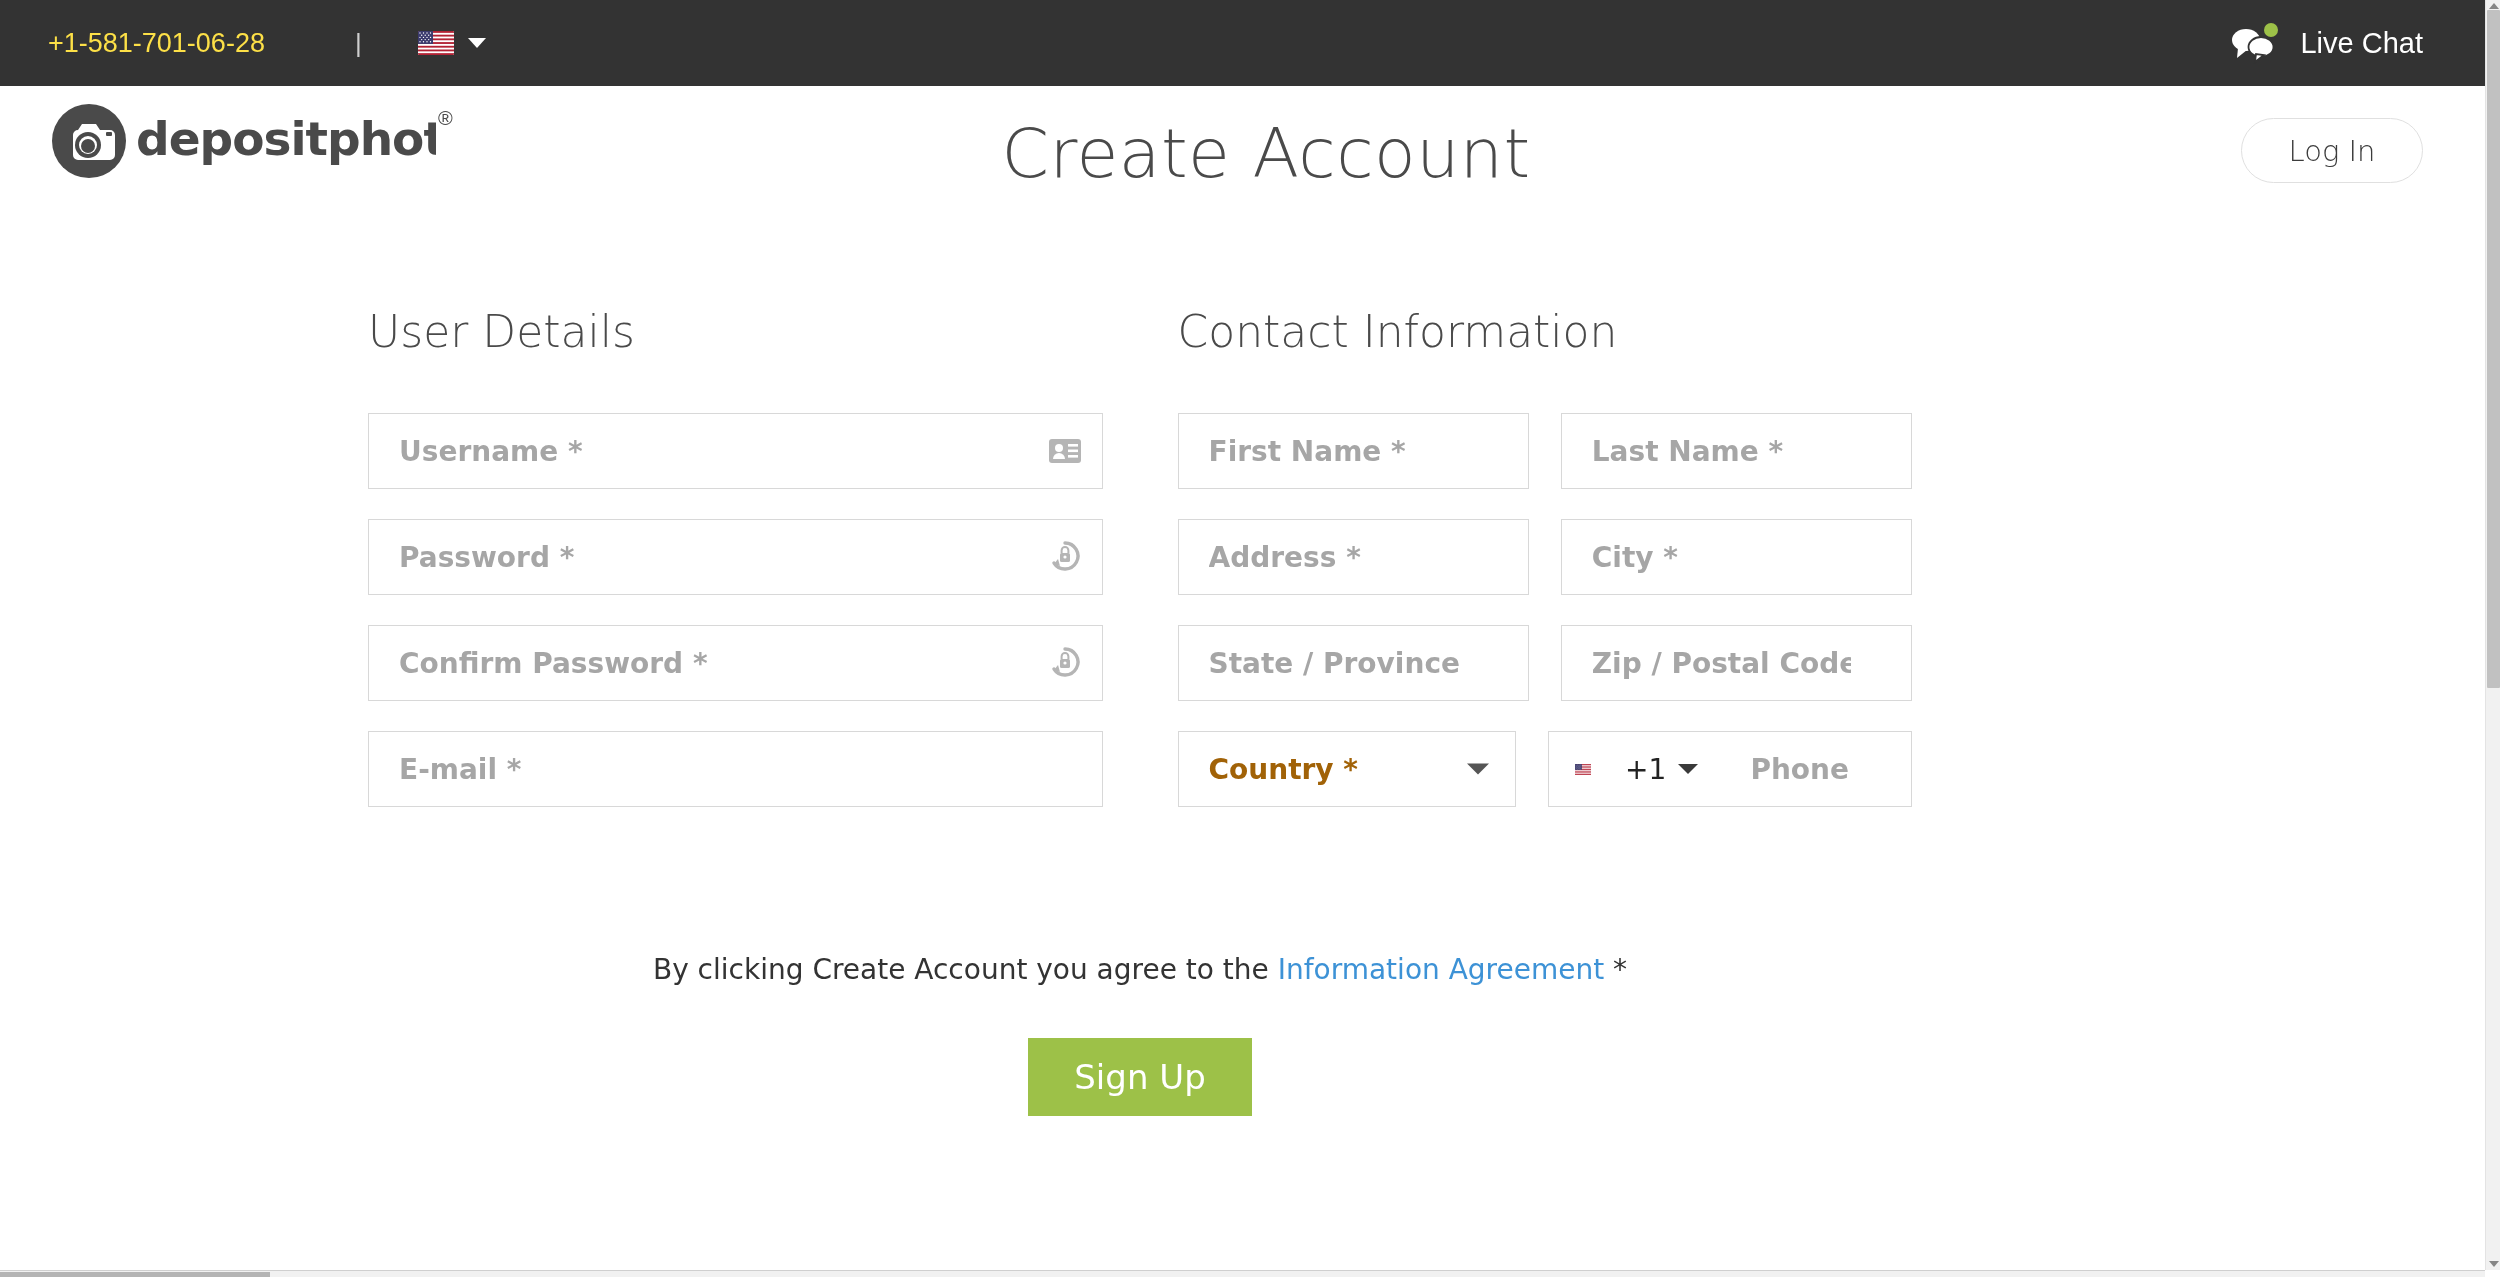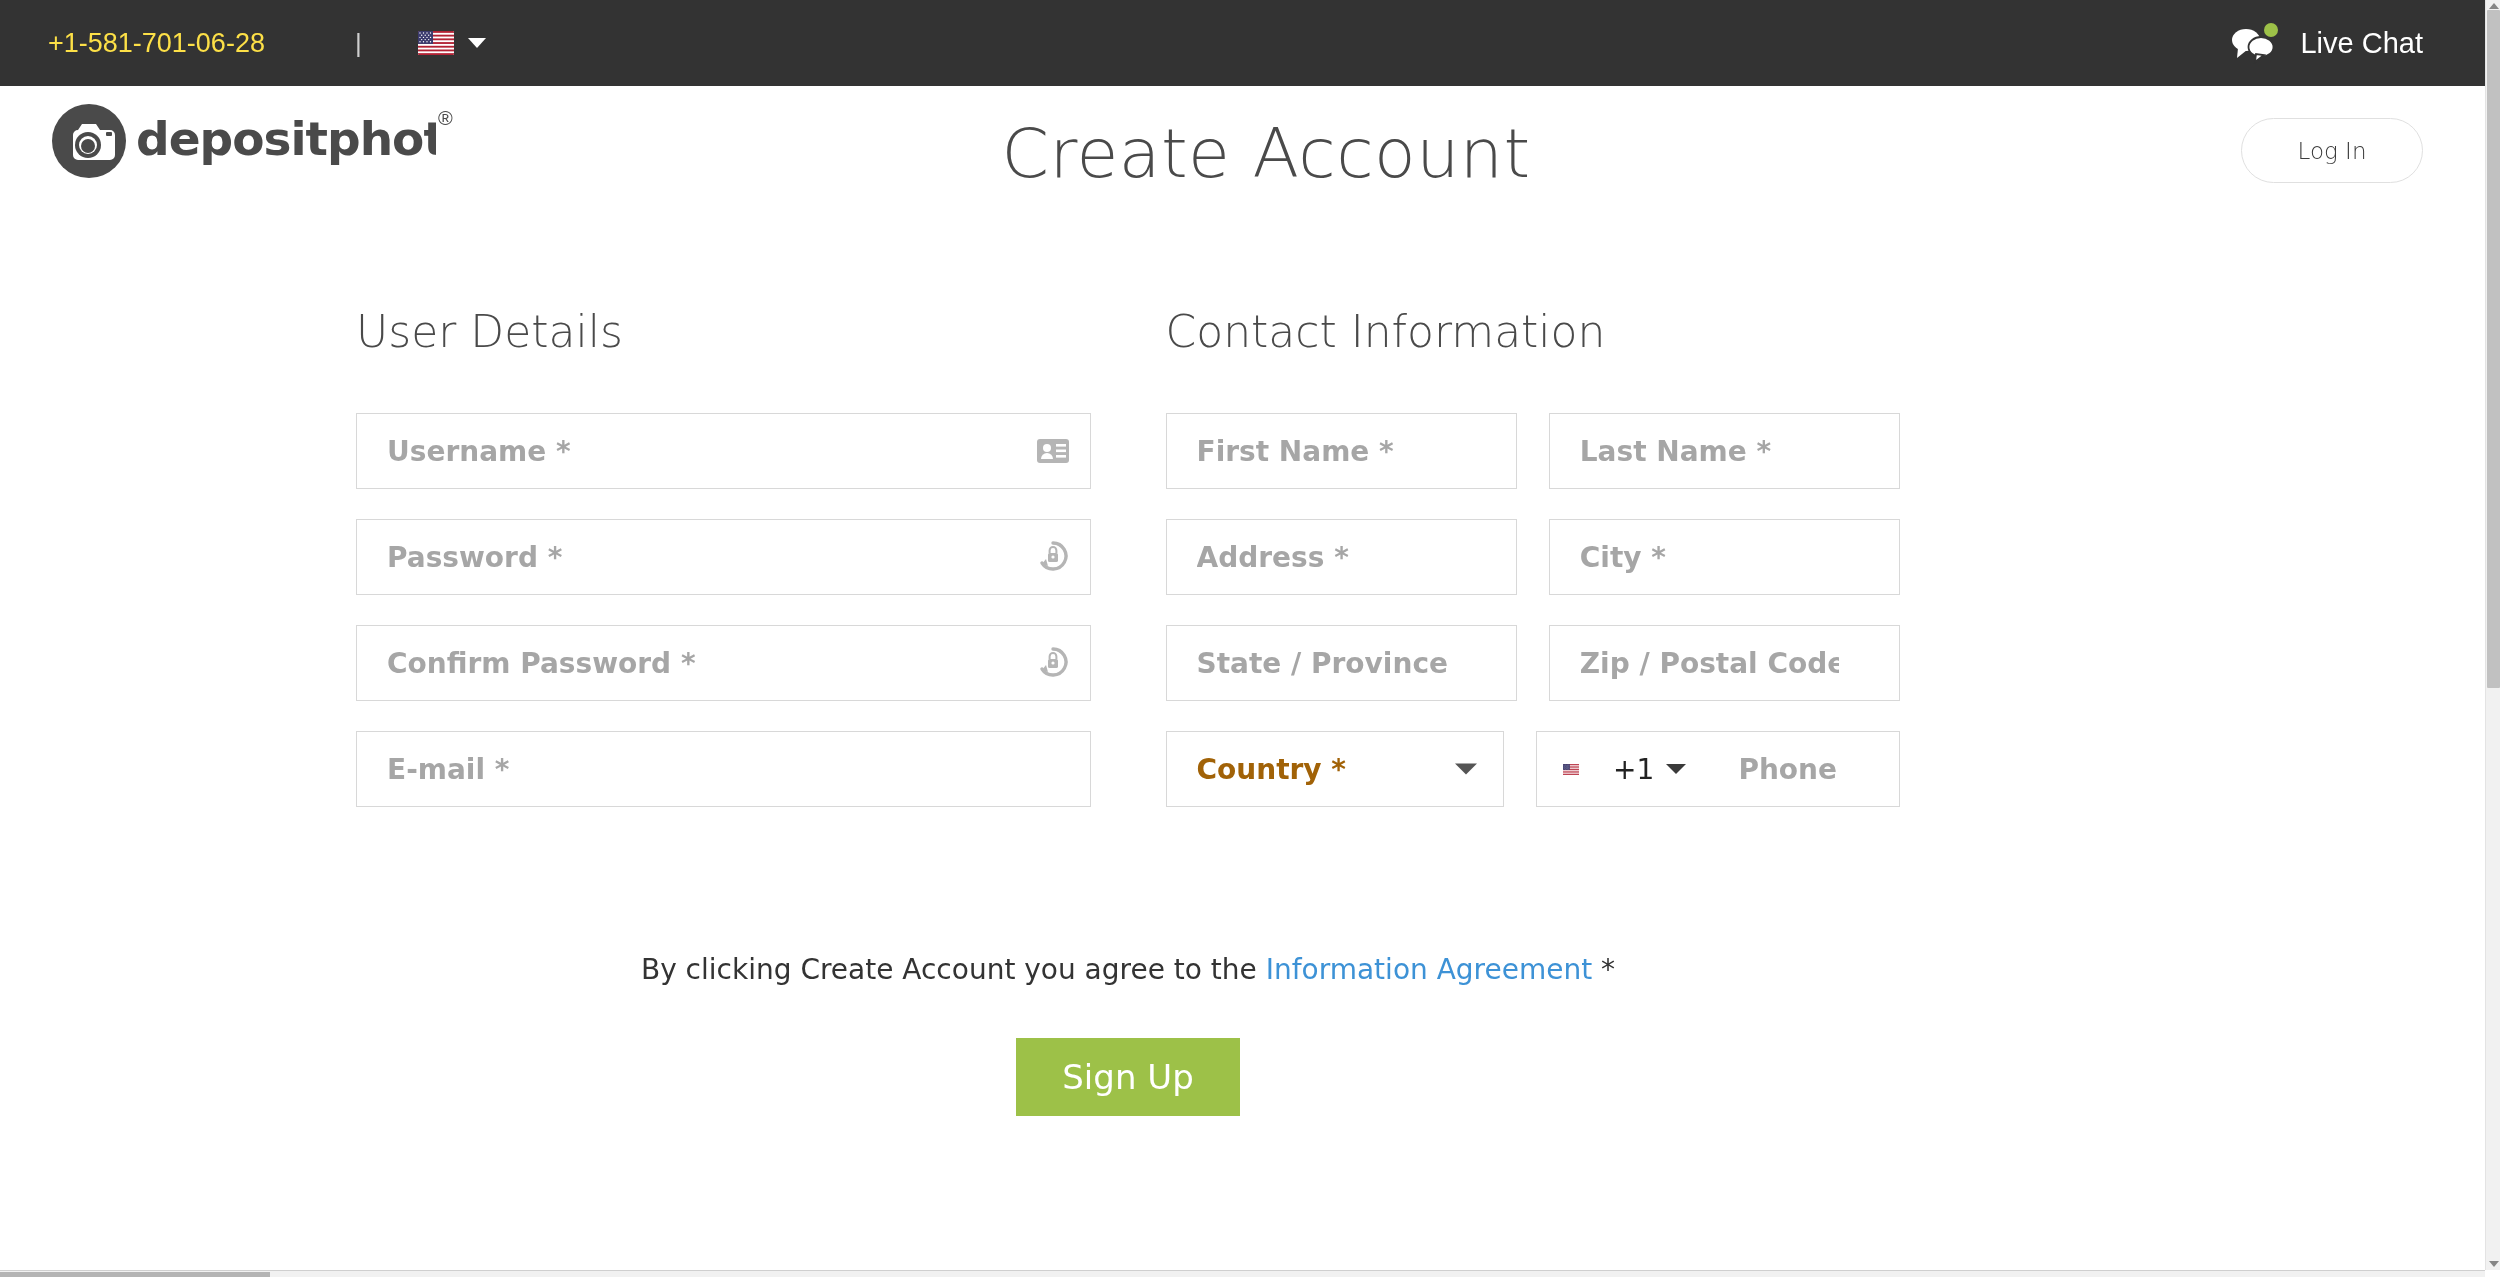--- a/index.html
+++ b/index.html
@@ -127,34 +127,34 @@
   .login-button {
     position: absolute;
     right: 62px;
     top: 32px;
     width: 182px;
     height: 65px;
     border: 1px solid #e0e0e0;
     border-radius: 33px;
     background: #ffffff;
     color: #3c3c3c;
-    font-size: 23px;
+    font-size: 29px;
     font-weight: 300;
     display: flex;
     align-items: center;
     justify-content: center;
     cursor: pointer;
     font-family: "DejaVu Sans", sans-serif;
   }
 
   
   .form-wrap {
     position: absolute;
     top: 196px;
-    left: 0;
+    left: 12px;
     width: 2230px;
     padding-left: 26px;
   }
   .columns {
     display: flex;
     padding: 0 330px 0 330px;
     gap: 75px;
   }
   .col { flex: 1 1 0; min-width: 0; }
   .col-right { flex: 1 1 0; min-width: 0; }

